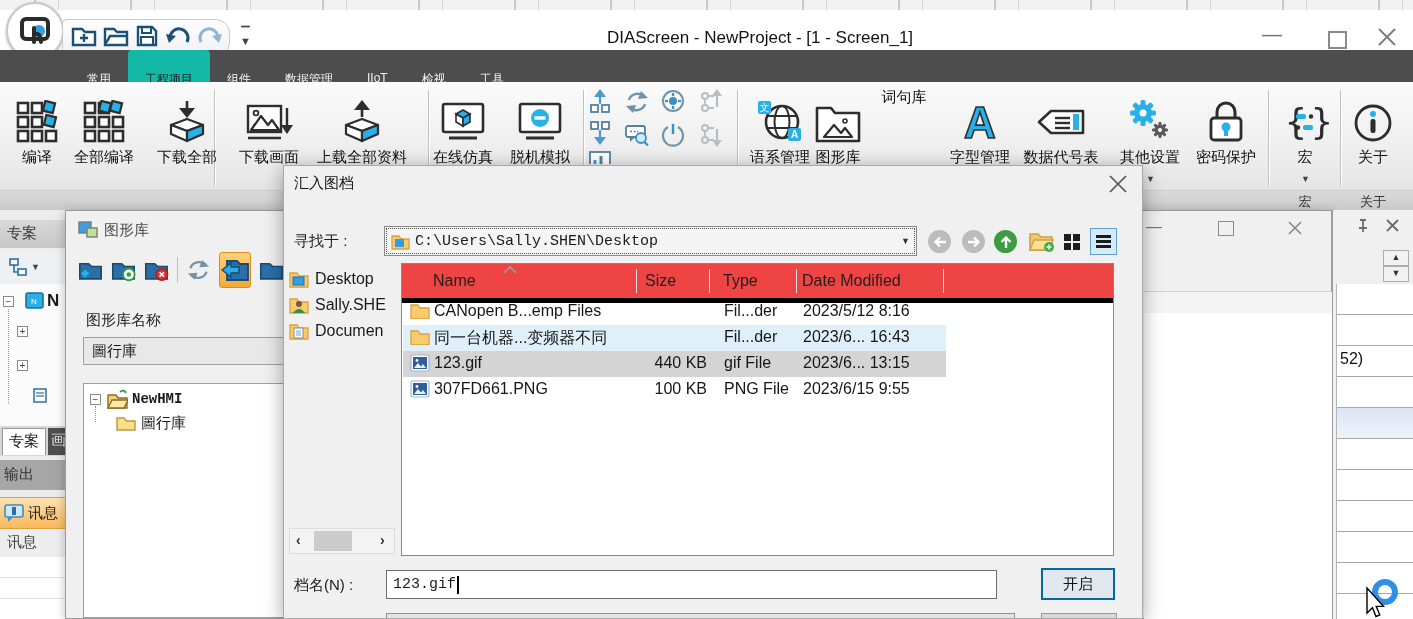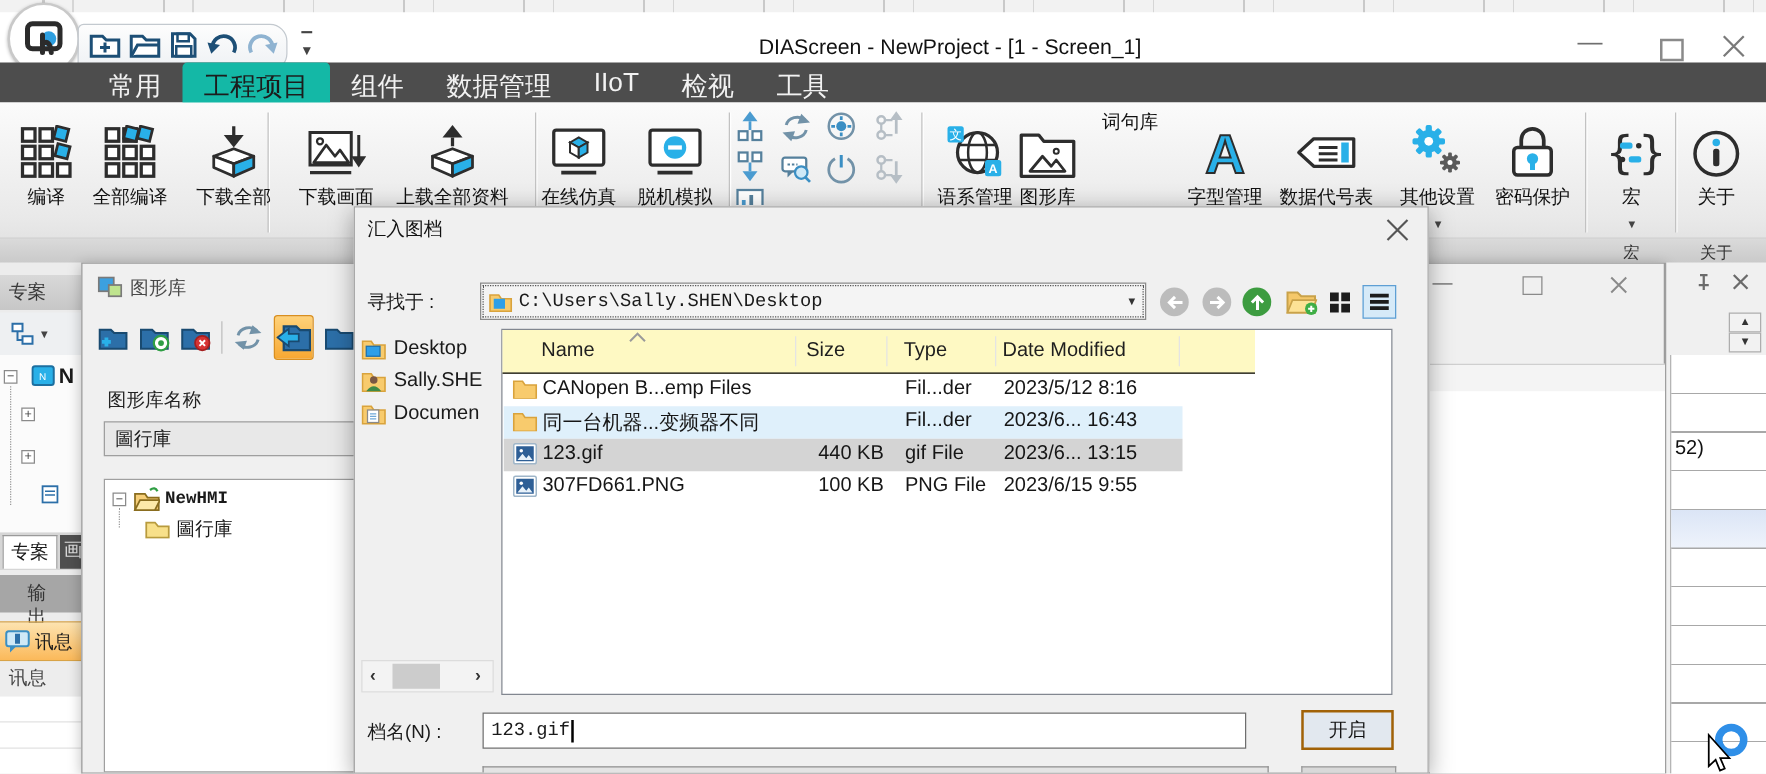--- a/index.html
+++ b/index.html
@@ -10,21 +10,21 @@
   .topstrip{left:0;top:0;width:1413px;height:10px;background:
     repeating-linear-gradient(90deg,#f2f2f2 0 34px,#c9c9c9 34px 36px,#f2f2f2 36px 58px,#d6d6d6 58px 59px,#f2f2f2 59px 96px);}
   
   .titlebar{left:0;top:10px;width:1413px;height:40px;background:#ffffff}
   .apptitle{left:480px;top:18px;width:560px;text-align:center;font-size:17px;color:#111}
   .qat{left:62px;top:9px;width:168px;height:38px;background:linear-gradient(#fdfdfd,#eef1f4);
        border:1px solid #c3c9cf;border-radius:5px 14px 14px 5px;display:flex;align-items:center;gap:6px;padding:0 8px;box-sizing:border-box}
   .winbtn{color:#6f6f6f;font-size:20px;line-height:20px}
   
   .menubar{left:0;top:50px;width:1413px;height:32px;background:#4d4d4d;display:flex;align-items:stretch;padding-left:70px;box-sizing:border-box}
-  .mtab{color:#f2f2f2;font-size:21px;padding:5px 17px 0 17px;height:47px;box-sizing:border-box}
+  .mtab{color:#f2f2f2;font-size:12px;padding:21px 17px 0 17px;height:47px;box-sizing:border-box}
   .mtab.active{background:#14b8a6;color:#1c1c1c;border-radius:4px 4px 0 0}
   
   .ribbon{left:0;top:82px;width:1413px;height:128px;background:linear-gradient(#fbfbfb,#e9e9e9 72%,#dcdcdc)}
   .groupstrip{left:0;top:190px;width:1413px;height:20px;background:linear-gradient(#dadada,#c9c9c9);border-top:1px solid #cfcfcf}
   .glabel{font-size:13px;color:#333;text-align:center}
   .rbtn{position:absolute;top:4px;text-align:center}
   .ricon{display:block;height:60px;display:flex;align-items:flex-end;justify-content:center}
   .rlabel{display:block;font-size:15px;color:#111;margin-top:2px;white-space:nowrap}
   .rsep{position:absolute;top:8px;width:1px;height:96px;background:#c2c2c2;box-shadow:1px 0 0 #fff}
   .caret{font-size:9px;color:#444}
@@ -45,21 +45,21 @@
   .fhead{font-size:16px;color:#1f1f1f}
   .vsep{position:absolute;top:5px;width:1px;height:24px;background:#e4e4e4}
   .frow{position:absolute;left:1px;height:26px;font-size:16px;color:#161616}
   .frow .name{position:absolute;left:31px;top:3px;white-space:nowrap}
   .frow .size{position:absolute;left:234px;top:3px;width:70px;text-align:right}
   .frow .type{position:absolute;left:321px;top:3px}
   .frow .date{position:absolute;left:400px;top:3px}
   .ficon{position:absolute;left:7px;top:3px}
   .hover-row{background:#dff0fb}
   .sel-row{background:#d4d4d4}
-  .openbtn{left:757px;top:402px;width:74px;height:32px;background:#e2e8ef;border:2px solid #a16207;box-sizing:border-box;
+  .openbtn{left:757px;top:402px;width:74px;height:32px;background:#e2e8ef;border:2px solid #0369a1;box-sizing:border-box;
            font-size:15px;color:#111;display:flex;align-items:center;justify-content:center}
   .field{background:#fff;border:1px solid #6e6e6e;box-sizing:border-box;display:flex;align-items:center;padding:0 6px}
   .caretbar{display:inline-block;width:1.5px;height:18px;background:#000;margin-left:1px}
   .treedash{border-left:1px dotted #9a9a9a}
   .expander{width:11px;height:11px;background:#fff;border:1px solid #8a8a8a;font-size:10px;line-height:9px;text-align:center;color:#444;box-sizing:border-box}
   .msgbtn{left:0;top:287px;width:65px;height:32px;background:linear-gradient(#fde3b0,#fbb95a);border-top:1px solid #d8a347;border-bottom:1px solid #d8a347;
           display:flex;align-items:center;gap:4px;padding-left:4px;box-sizing:border-box}
   .gridlines{background:repeating-linear-gradient(to bottom,#ffffff 0 30px,#a8a8a8 30px 31px)}
   .spinbtn{width:26px;height:16px;background:#f2f2f2;border:1px solid #adadad;box-sizing:border-box;font-size:9px;color:#333;text-align:center;line-height:13px}
 </style>
@@ -453,21 +453,21 @@
           <rect x="1" y="1" width="12" height="13" fill="#fff" stroke="#2c6fa8" stroke-width="1.5"></rect>
           <line x1="3" y1="5" x2="11" y2="5" stroke="#2c6fa8" stroke-width="1.2"></line>
           <line x1="3" y1="8" x2="11" y2="8" stroke="#2c6fa8" stroke-width="1.2"></line>
         </svg>
     </div>
     <div class="abs" style="left:0;top:216px;width:65px;height:30px;background:#d6d6d6">
       <span class="abs" style="left:2px;top:2px;width:44px;height:27px;background:#fff;border:1px solid #9a9a9a;border-bottom:none;box-sizing:border-box;font-size:15px;text-align:center;padding-top:3px">专案</span>
       <span class="abs" style="left:48px;top:2px;width:17px;height:27px;background:#4f4f4f;color:#ddd;font-size:15px;overflow:hidden;padding:3px 0 0 3px;box-sizing:border-box">画</span>
     </div>
     <div class="abs" style="left:0;top:250px;width:65px;height:30px;background:#a6a6a6">
-      <span style="display:block;padding:5px 22px;font-size:15px;color:#333">输出</span>
+      <span style="display:block;padding:5px 4px;font-size:15px;color:#333">输出</span>
     </div>
     <div class="abs msgbtn">
       <svg width="20" height="19" viewBox="0 0 20 19">
           <rect x="1" y="1" width="18" height="12" rx="2" fill="#cfe9f7" stroke="#3b8fc4" stroke-width="1.6"></rect>
           <polygon points="4,13 9,13 4,18" fill="#3b8fc4"></polygon>
           <rect x="8" y="3" width="4" height="8" fill="#2c6fa8"></rect>
         </svg>
       <span style="font-size:15px">讯息</span>
     </div>
     <div class="abs" style="left:0;top:319px;width:65px;height:28px;background:#ededed;border-bottom:1px solid #cfcfcf">
@@ -638,21 +638,21 @@
       </div>
     </div>
 
     <div class="abs" style="left:5px;top:362px;width:106px;height:26px;background:#f3f3f3;border:1px solid #dcdcdc;box-sizing:border-box">
       <span class="abs" style="left:6px;top:3px;font-size:14px;font-weight:bold;color:#333">‹</span>
       <span class="abs" style="left:24px;top:2px;width:38px;height:20px;background:#ccc"></span>
       <span class="abs" style="left:90px;top:3px;font-size:14px;font-weight:bold;color:#333">›</span>
     </div>
 
     <div class="abs filepane">
-      <div class="abs" style="left:0;top:0;width:602px;height:34px;background:#fef9c3;border-bottom:1px solid #000000">
+      <div class="abs" style="left:0;top:0;width:711px;height:34px;background:#ef4444;border-bottom:5px solid #000000">
         <span class="abs fhead" style="left:31px;top:8px">Name</span>
         <svg class="abs" style="left:100px;top:1px" width="16" height="9" viewBox="0 0 16 9">
             <path d="M2,8 L8,2 L14,8" fill="none" stroke="#9a9a9a" stroke-width="1.6"></path>
           </svg>
         <span class="abs fhead" style="left:243px;top:8px">Size</span>
         <span class="abs fhead" style="left:321px;top:8px">Type</span>
         <span class="abs fhead" style="left:400px;top:8px">Date Modified</span>
         <span class="vsep" style="left:234px"></span>
         <span class="vsep" style="left:307px"></span>
         <span class="vsep" style="left:394px"></span>

